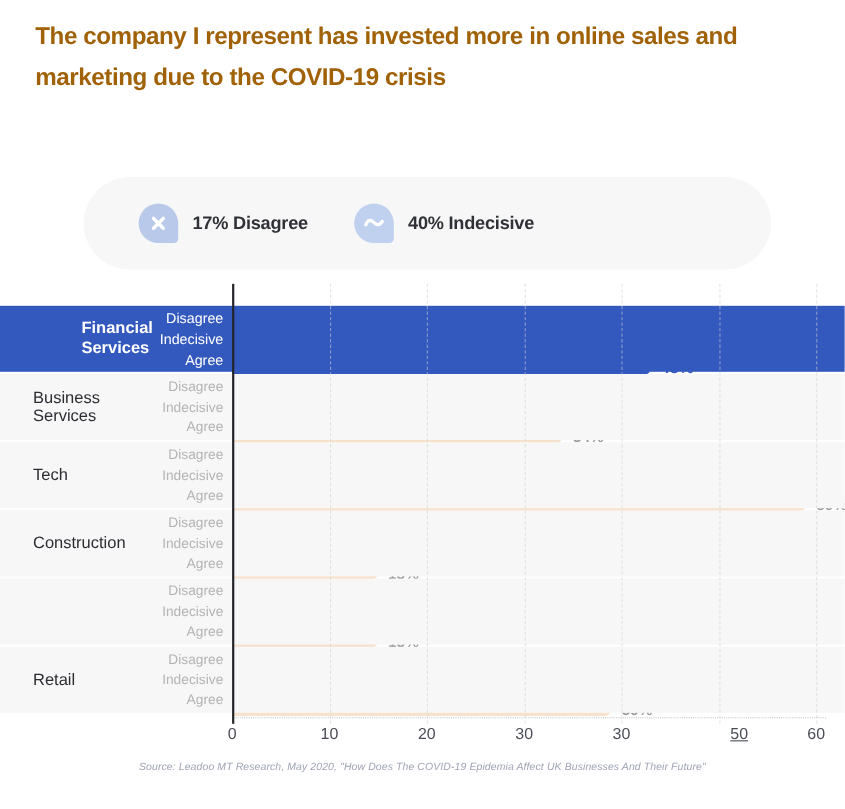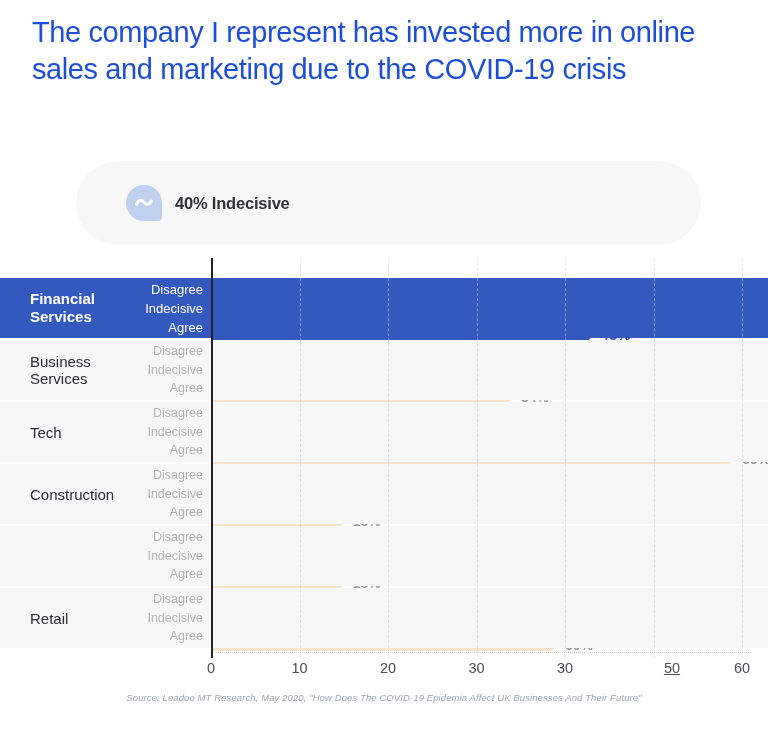--- a/index.html
+++ b/index.html
@@ -18,24 +18,24 @@
     height: 735px;
     background: #ffffff;
   }
 
   
   .title {
     position: absolute;
     left: 32px;
     top: 14px;
     width: 710px;
-    font-size: 29px;
+    font-size: 22px;
     line-height: 37px;
-    font-weight: normal;
-    color: #1d4ed8;
+    font-weight: bold;
+    color: #a16207;
     letter-spacing: -0.4px;
   }
 
   
   .legend {
     position: absolute;
     left: 76px;
     top: 161px;
     width: 625px;
     height: 84px;
@@ -130,20 +130,21 @@
     font-size: 15px;
     line-height: 17px;
     color: #2b2d33;
     font-weight: normal;
   }
   .row.highlight .row-cat {
     color: #ffffff;
     font-weight: bold;
     font-size: 15px;
     line-height: 18px;
+    margin-left: 44px;
   }
   .row-sublabels {
     position: absolute;
     left: 60px;
     top: 50%;
     transform: translateY(-50%);
     width: 143px;
     text-align: right;
     font-size: 12.5px;
     line-height: 18.5px;
@@ -213,20 +214,28 @@
   }
 </style>
 </head>
 <body>
 
 <div class="page">
 
   <h1 class="title">The company I represent has invested more in online sales and marketing due to the COVID-19 crisis</h1>
 
   <div class="legend" id="legend">
+      <div class="legend-item">
+        <span class="legend-icon" style="background: rgb(185, 201, 234);">
+          <svg width="18" height="18" viewBox="0 0 18 18">
+            <path d="M4.6 4.6 L13.4 13.4 M13.4 4.6 L4.6 13.4" stroke="#ffffff" stroke-width="3.2" stroke-linecap="round"></path>
+          </svg>
+        </span>
+        <span class="legend-label">17% Disagree</span>
+      </div>
       <div class="legend-item">
         <span class="legend-icon" style="background: rgb(192, 208, 239);">
           <svg width="20" height="14" viewBox="0 0 20 14">
             <path d="M2.5 8.4 C4.6 3.2, 7.2 3.6, 9.8 6.2 C12.4 8.8, 15 9.2, 17.5 5.2" stroke="#ffffff" stroke-width="3" fill="none" stroke-linecap="round"></path>
           </svg>
         </span>
         <span class="legend-label">40% Indecisive</span>
       </div>
     </div>
 

